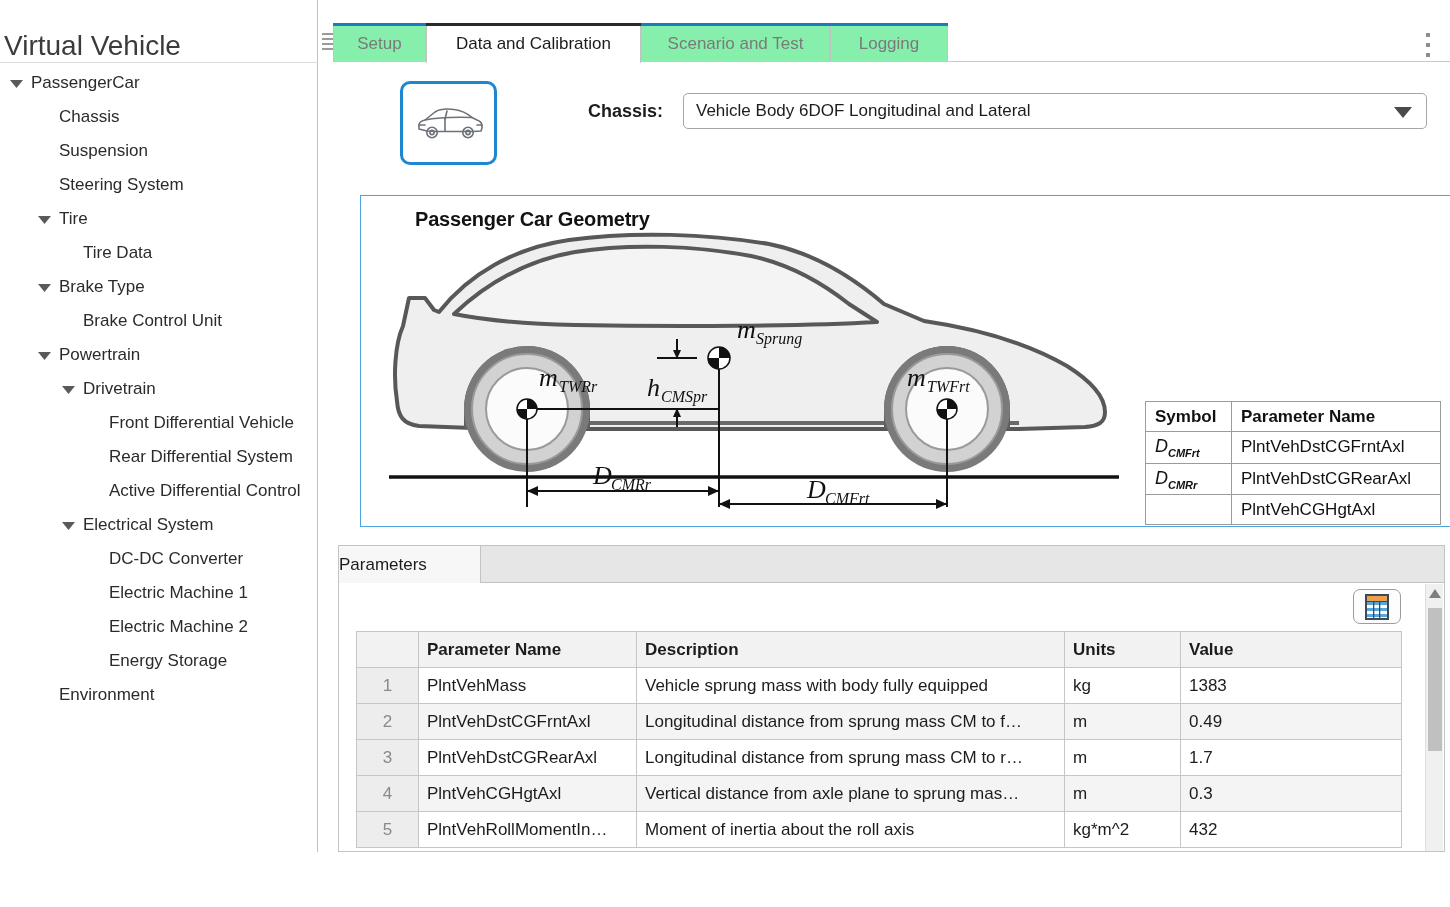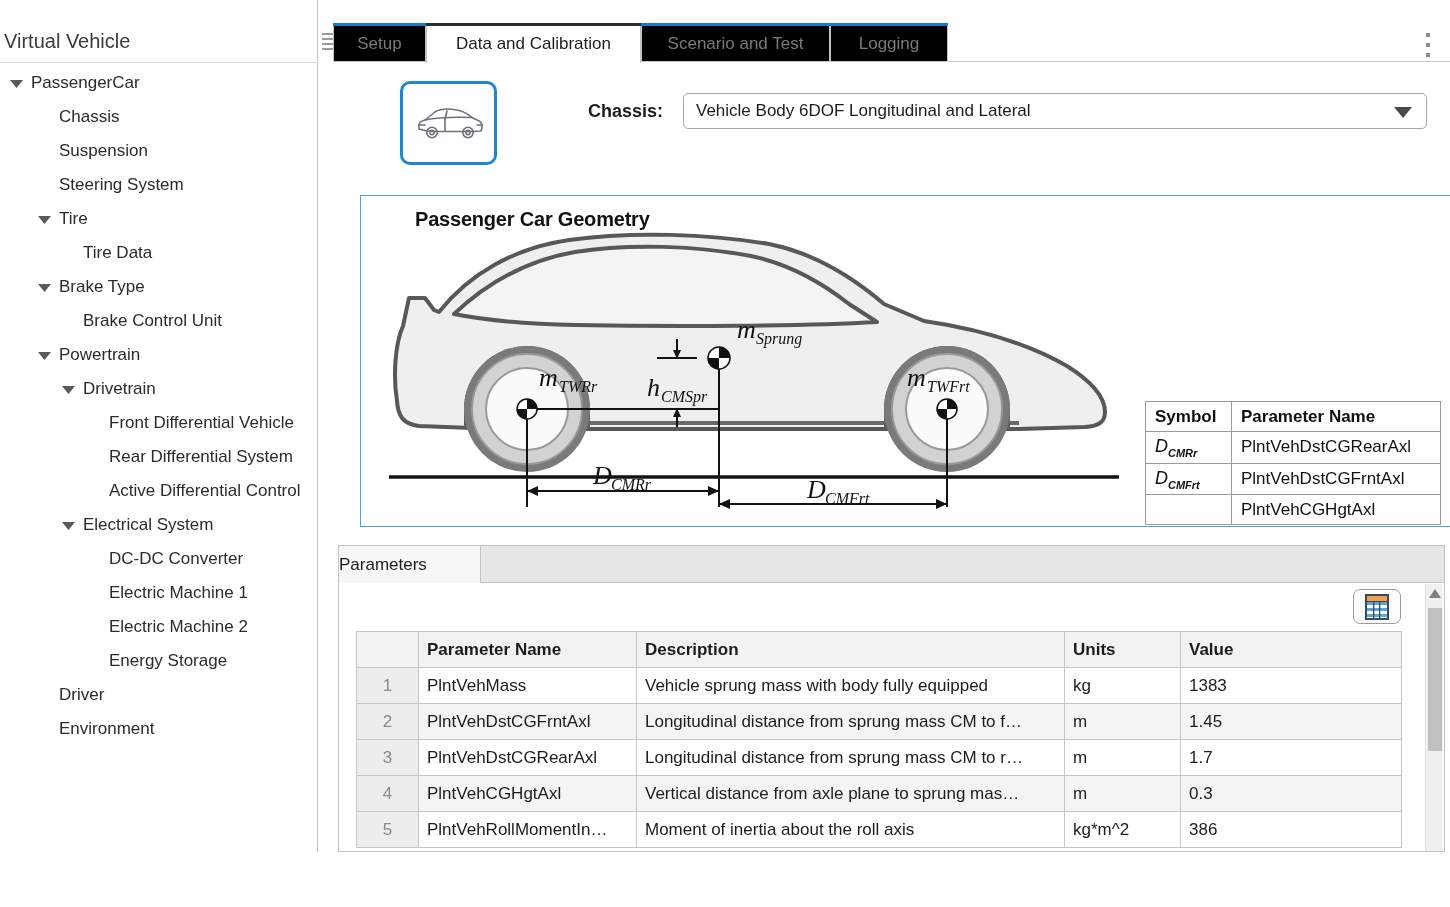--- a/index.html
+++ b/index.html
@@ -12,21 +12,21 @@
   }
   #app { position: relative; width: 1450px; height: 907px; background: #fff; }
 
   
   #sidebar {
     position: absolute; left: 0; top: 0; width: 318px; height: 852px;
     background: #fff; border-right: 1px solid #c0c0c0;
   }
   #sidebar-title {
     position: absolute; left: 4px; top: 30px; width: 310px;
-    font-size: 20px; color: #3b3b3b; white-space: nowrap;
+    font-size: 28px; color: #3b3b3b; white-space: nowrap;
   }
   #sidebar-divider {
     position: absolute; left: 0; top: 62px; width: 318px; height: 1px; background: #dcdcdc;
   }
   #tree { position: absolute; left: 0; top: 66px; width: 318px; }
   .tree-row {
     position: relative; height: 34px; line-height: 34px;
     font-size: 17px; color: #2b2b2b; white-space: nowrap;
     overflow: hidden;
   }
@@ -44,21 +44,21 @@
   #grip i {
     display: block; width: 11px; height: 2px; background: #9a9a9a; margin-bottom: 3px;
   }
 
   
   #tabbar {
     position: absolute; left: 333px; top: 26px; width: 1117px; height: 36px;
   }
   .tab {
     position: absolute; top: 0; height: 36px;
-    background: #000000; border: 1px solid #c3c3c3; border-top: none;
+    background: #86efac; border: 1px solid #c3c3c3; border-top: none;
     font-size: 17px; color: #7a7a7a;
     text-align: center; line-height: 36px; white-space: nowrap; cursor: default;
   }
   .tab::before {
     content: ""; position: absolute; left: -1px; right: -1px; top: -3px; height: 3px;
     background: #1b7ac2;
   }
   .tab.active {
     background: #ffffff; color: #1c1c1c; border-color: #c3c3c3;
     height: 37px; z-index: 3;
@@ -259,23 +259,20 @@
           <span class="tree-label" style="left: 109px;">DC-DC Converter</span>
         </div>
         <div class="tree-row">
           <span class="tree-label" style="left: 109px;">Electric Machine 1</span>
         </div>
         <div class="tree-row">
           <span class="tree-label" style="left: 109px;">Electric Machine 2</span>
         </div>
         <div class="tree-row">
           <span class="tree-label" style="left: 109px;">Energy Storage</span>
-        </div>
-        <div class="tree-row">
-          <span class="tree-label" style="left: 59px;">Driver</span>
         </div>
         <div class="tree-row">
           <span class="tree-label" style="left: 59px;">Environment</span>
         </div>
       </div>
 </div>
 
 <div id="grip">
   <i></i>
       <i></i>
@@ -427,26 +424,26 @@
 
     <table id="symbol-table">
       <thead>
         <tr>
           <th>Symbol</th>
           <th>Parameter Name</th>
         </tr>
       </thead>
       <tbody>
             <tr>
+              <td class="sym"><span>D</span><sub>CMFrt</sub></td>
+              <td>PlntVehDstCGFrntAxl</td>
+            </tr>
+            <tr>
               <td class="sym"><span>D</span><sub>CMRr</sub></td>
               <td>PlntVehDstCGRearAxl</td>
-            </tr>
-            <tr>
-              <td class="sym"><span>D</span><sub>CMFrt</sub></td>
-              <td>PlntVehDstCGFrntAxl</td>
             </tr>
             <tr>
               <td class="sym"></td>
               <td>PlntVehCGHgtAxl</td>
             </tr>
           </tbody>
     </table>
   </div>
 
   <div id="param-tabstrip">
@@ -503,41 +500,41 @@
               <td>PlntVehMass</td>
               <td>Vehicle sprung mass with body fully equipped</td>
               <td>kg</td>
               <td>1383</td>
             </tr>
             <tr>
               <td class="rownum">2</td>
               <td>PlntVehDstCGFrntAxl</td>
               <td>Longitudinal distance from sprung mass CM to f…</td>
               <td>m</td>
-              <td>1.45</td>
+              <td>0.49</td>
             </tr>
             <tr>
               <td class="rownum">3</td>
               <td>PlntVehDstCGRearAxl</td>
               <td>Longitudinal distance from sprung mass CM to r…</td>
               <td>m</td>
               <td>1.7</td>
             </tr>
             <tr>
               <td class="rownum">4</td>
               <td>PlntVehCGHgtAxl</td>
               <td>Vertical distance from axle plane to sprung mas…</td>
               <td>m</td>
               <td>0.3</td>
             </tr>
             <tr>
               <td class="rownum">5</td>
               <td>PlntVehRollMomentIn…</td>
               <td>Moment of inertia about the roll axis</td>
               <td>kg*m^2</td>
-              <td>386</td>
+              <td>432</td>
             </tr>
           </tbody>
     </table>
   </div>
 </div>
 
 </div>
 
 </body></html>

